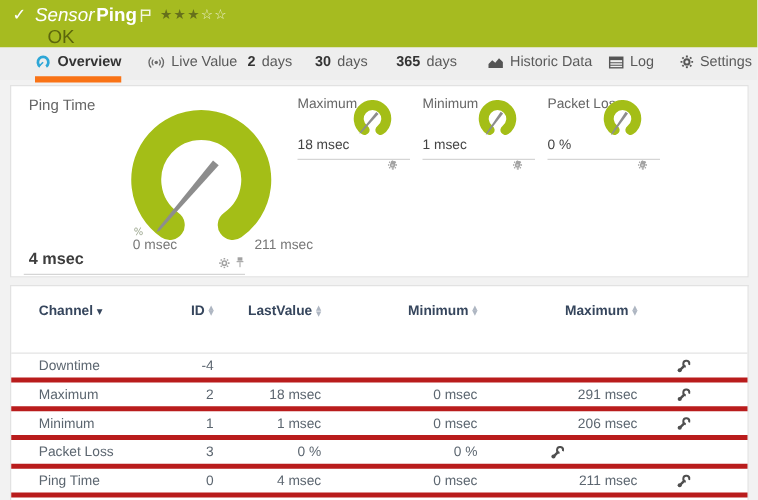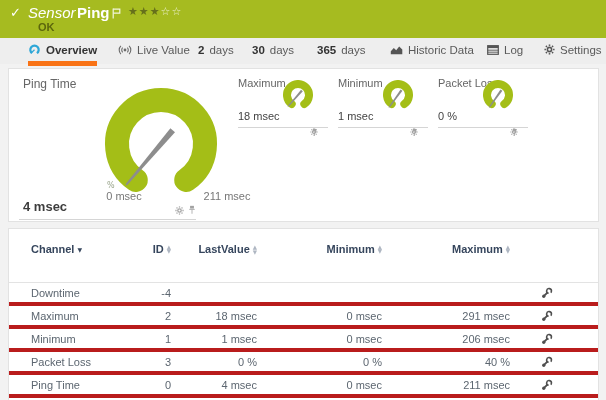--- a/index.html
+++ b/index.html
@@ -14,21 +14,21 @@
   .hdr{position:absolute;left:0;top:0;width:606px;height:38px;background:#a6bb20;}
   .hdr .check{position:absolute;left:10px;top:5px;color:#fff;font-size:13px;font-weight:bold;
     font-family:"DejaVu Sans", sans-serif;}
   .hdr .tprefix{position:absolute;left:28px;top:4px;color:#fff;font-size:15px;font-style:italic;font-weight:400;}
   .hdr .ttl{position:absolute;left:77px;top:4px;color:#fff;font-size:15px;font-weight:bold;}
   .hdr .flag{position:absolute;left:112px;top:4px;color:#f2f6dc;}
   .hdr .stars{position:absolute;left:128px;top:5px;font-size:11px;letter-spacing:1px;
     font-family:"DejaVu Sans", sans-serif;}
   .hdr .stars .f{color:#66701b;}
   .hdr .stars .e{color:rgba(255,255,255,0.75);}
-  .hdr .status{position:absolute;left:38px;top:21px;color:#5c660c;font-size:11px;font-weight:bold;}
+  .hdr .status{position:absolute;left:38px;top:21px;color:#5c660c;font-size:15px;font-weight:normal;}
   
   .tabs{position:absolute;left:0;top:38px;width:606px;height:26px;background:#eeeeee;}
   .tab{position:absolute;top:0;height:23px;display:flex;align-items:center;gap:5px;
     font-size:11.5px;color:#5a5a5a;cursor:pointer;text-decoration:none;}
   .tab .lbl{color:#5a5a5a;}
   .tab.active{border-bottom:5px solid #f97316;}
   .tab.active .lbl{color:#333;font-weight:bold;}
   .tab .num{color:#333;font-weight:bold;}
   .i{display:inline-block;vertical-align:middle;}
   
@@ -336,21 +336,20 @@
         <svg class="i" width="12" height="12">
           <use href="#sym-wrench"></use>
         </svg>
       </div>
   </div>
   <div class="trow drow">
     <div>Packet Loss</div>
     <div class="num">3</div>
     <div class="num">0 %</div>
     <div class="num">0 %</div>
-    <div class="num">40 %</div>
     <div class="wrench">
         <svg class="i" width="12" height="12">
           <use href="#sym-wrench"></use>
         </svg>
       </div>
   </div>
   <div class="trow drow">
     <div>Ping Time</div>
     <div class="num">0</div>
     <div class="num">4 msec</div>

